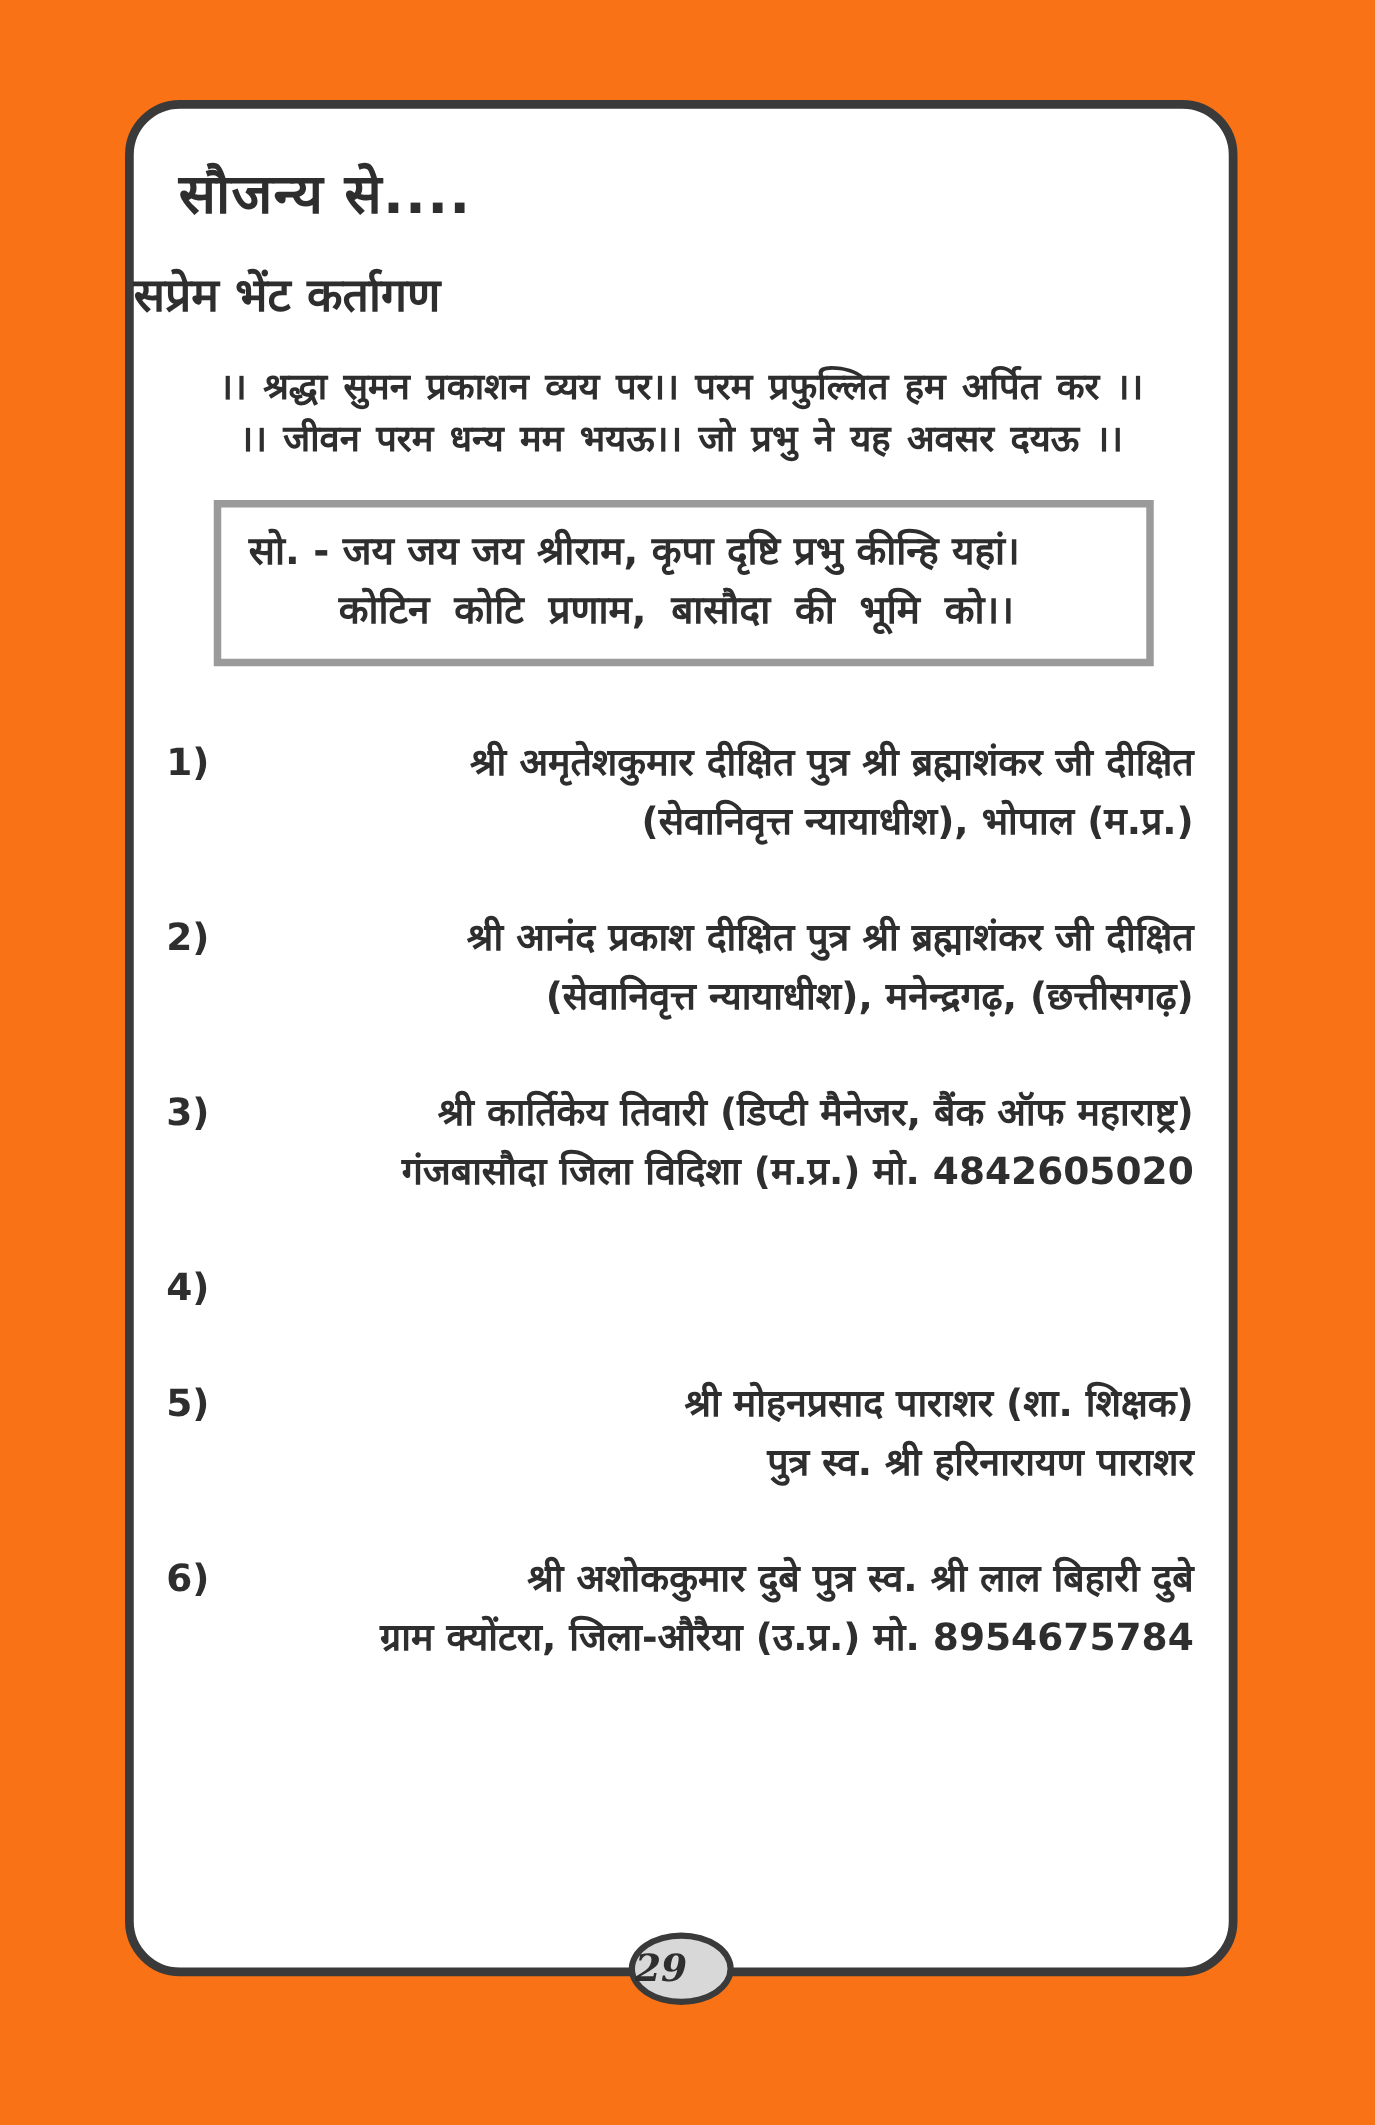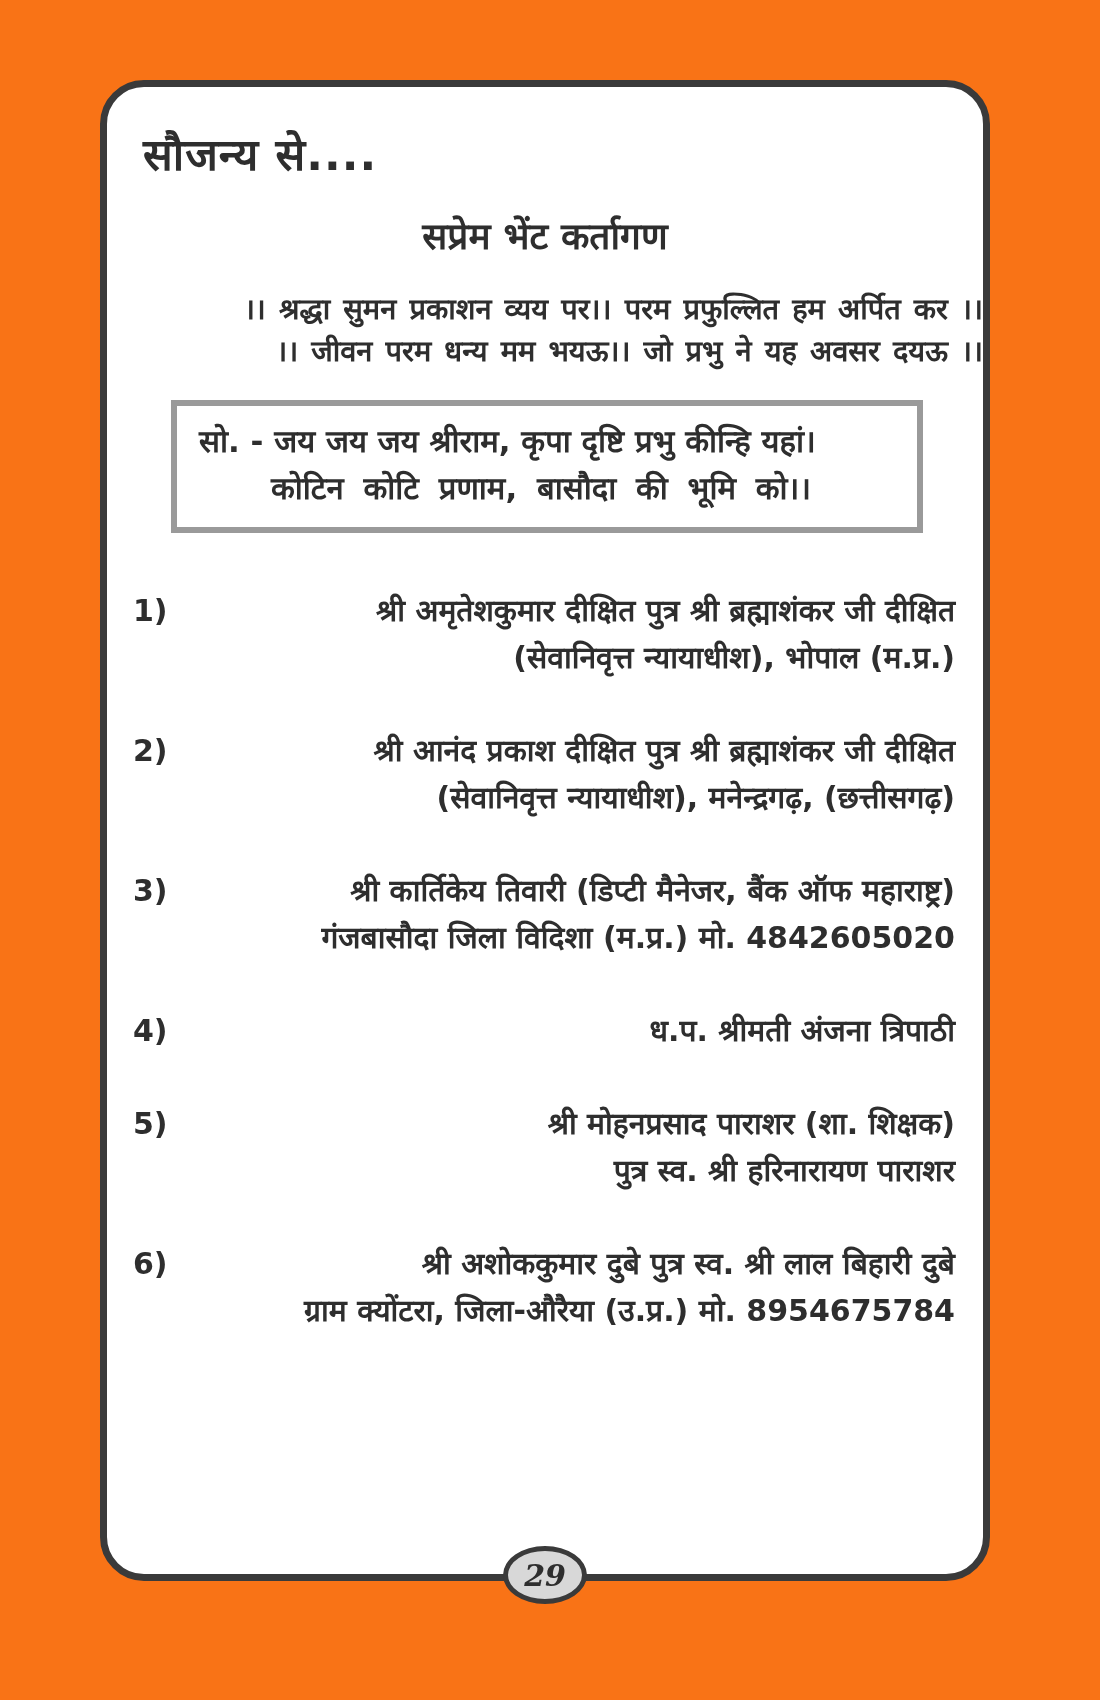--- a/index.html
+++ b/index.html
@@ -33,28 +33,28 @@
   }
   .page-title {
     margin: 36px 0 0 36px;
     font-size: 44px;
     font-weight: bold;
     letter-spacing: 1px;
     color: #2e2e2e;
   }
   .subtitle {
     margin-top: 26px;
-    text-align: center;
+    text-align: left;
     font-size: 37px;
     font-weight: bold;
     color: #2e2e2e;
   }
   .verses {
     margin-top: 28px;
-    text-align: right;
+    text-align: center;
     font-size: 29px;
     font-weight: bold;
     line-height: 1.45;
     color: #2e2e2e;
     word-spacing: 3px;
   }
   .couplet-box {
     margin: 28px 60px 0 64px;
     border: 6px solid #9a9a9a;
     padding: 12px 14px 16px 22px;
@@ -94,21 +94,21 @@
     left: 50%;
     bottom: -30px;
     transform: translateX(-50%);
     width: 74px;
     height: 48px;
     background: #d8d8d8;
     border: 5px solid #3a3a3a;
     border-radius: 50%;
     display: flex;
     align-items: center;
-    justify-content: center;
+    justify-content: flex-start;
     font-family: "DejaVu Serif", serif;
     font-style: italic;
     font-weight: bold;
     font-size: 30px;
     color: #2e2e2e;
   }
 </style>
 </head>
 <body>
 
@@ -150,21 +150,20 @@
     <div class="donor-number">3)</div>
     <div class="donor-lines">
             <div>श्री कार्तिकेय तिवारी (डिप्टी मैनेजर, बैंक ऑफ महाराष्ट्र)</div>
             <div>गंजबासौदा जिला विदिशा (म.प्र.) मो. 4842605020</div>
           </div>
   </div>
 
   <div class="donor-item">
     <div class="donor-number">4)</div>
     <div class="donor-lines">
-            <div>ध.प. श्रीमती अंजना त्रिपाठी</div>
           </div>
   </div>
 
   <div class="donor-item">
     <div class="donor-number">5)</div>
     <div class="donor-lines">
             <div>श्री मोहनप्रसाद पाराशर (शा. शिक्षक)</div>
             <div>पुत्र स्व. श्री हरिनारायण पाराशर</div>
           </div>
   </div>

